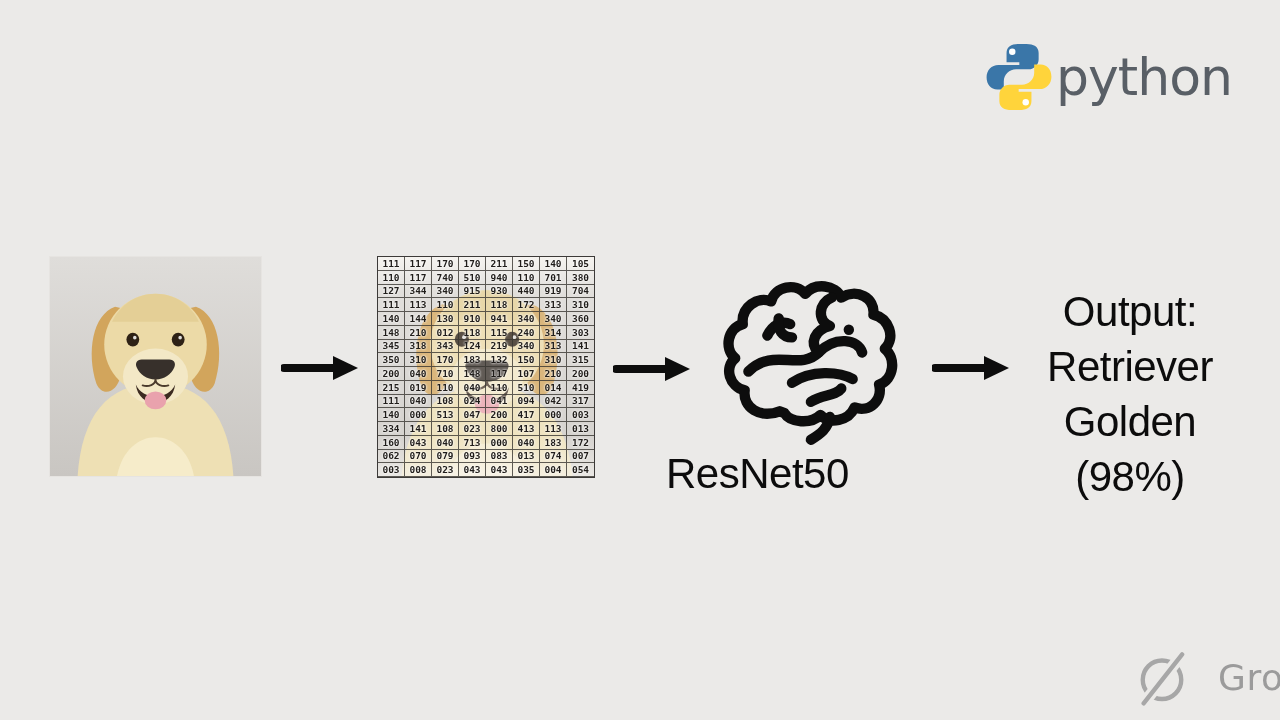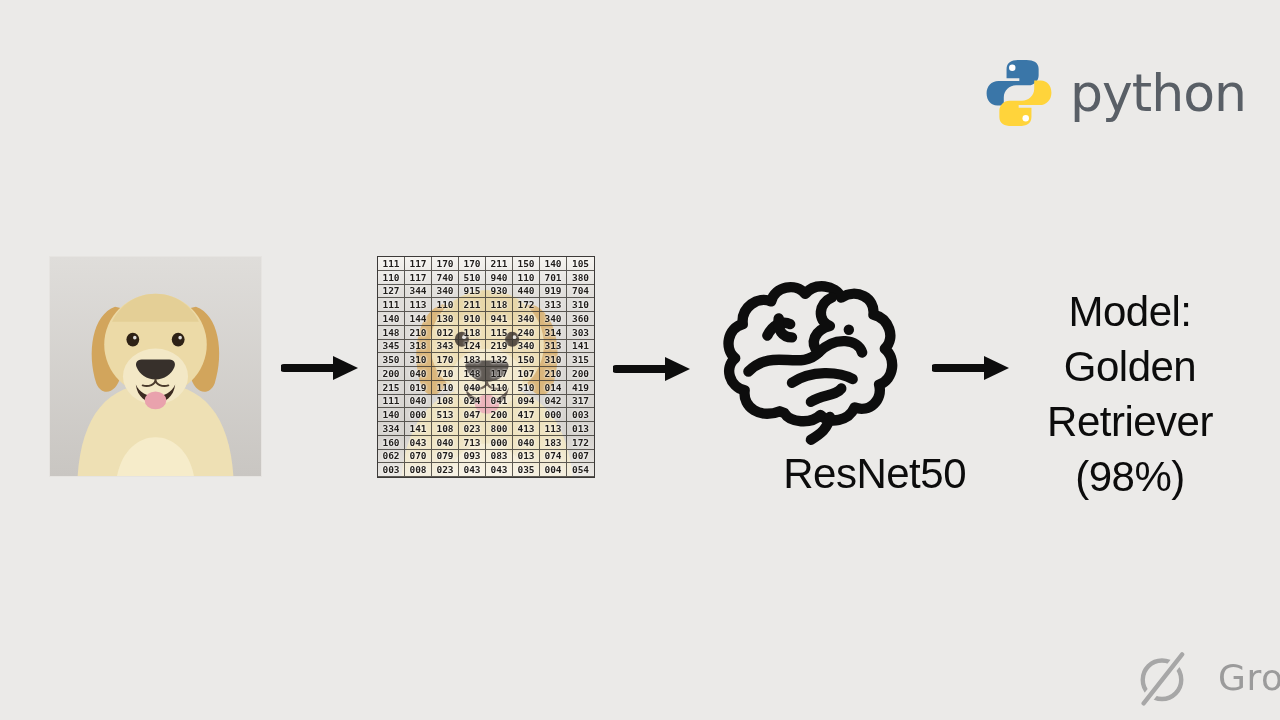--- a/index.html
+++ b/index.html
@@ -3,21 +3,21 @@
 <meta charset="utf-8">
 <style>
   html,body { margin:0; padding:0; }
   body { font-family:"Liberation Sans", sans-serif; }
   .stage {
     position:relative; width:1280px; height:720px;
     background:#ebeae8; overflow:hidden;
   }
 
   
-  .python-logo { position:absolute; left:982px; top:56px; display:flex; align-items:center; gap:14px; }
+  .python-logo { position:absolute; left:982px; top:40px; display:flex; align-items:center; }
   .python-logo svg { width:74px; height:74px; display:block; }
   .python-wordmark {
     font-family:"DejaVu Sans", sans-serif;
     font-size:52px; font-weight:500; color:#595f66; letter-spacing:-1px;
     line-height:74px;
   }
 
   
   .dog-photo {
     position:absolute; left:49px; top:256px; width:213px; height:221px;
@@ -55,21 +55,21 @@
     font-family:"DejaVu Sans Mono", monospace; font-size:9.5px; font-weight:700; color:#201d1a;
     text-shadow:0 0 2px rgba(255,255,255,.95), 0 0 3px rgba(255,255,255,.8);
   }
   .pixel-cell:nth-child(8n) { border-right:none; }
 
   .brain-icon { position:absolute; left:720px; top:276px; width:180px; height:172px; }
   .brain-icon svg { width:100%; height:100%; display:block; }
 
   .model-label {
     position:absolute; left:666px; top:446px; width:300px;
-    text-align:right; font-size:42px; line-height:55px; color:#0c0c0c; font-weight:500;
+    text-align:left; font-size:42px; line-height:55px; color:#0c0c0c; font-weight:500;
     letter-spacing:-0.5px;
   }
 
   .output-label {
     position:absolute; left:1000px; top:284px; width:260px;
     text-align:center; font-size:42px; line-height:55px; color:#0c0c0c; font-weight:500;
     letter-spacing:-0.5px;
   }
 
   
@@ -309,23 +309,23 @@
     <div>ResNet50</div>
   </div>
 
   <div class="arrow arrow-3">
     <svg viewBox="0 0 78 26">
         <use href="#arrow-art"></use>
       </svg>
   </div>
 
   <div class="output-label">
-    <div>Model:</div>
+    <div>Output:</div>
+    <div>Retriever</div>
     <div>Golden</div>
-    <div>Retriever</div>
     <div>(98%)</div>
   </div>
 
   <div class="grok-logo">
     <svg viewBox="0 0 64 64">
       <circle cx="32" cy="34" r="22" stroke="#a7a7a7" stroke-width="5" fill="none"></circle>
       <line x1="55" y1="5" x2="11" y2="61" stroke="#ebeae8" stroke-width="13"></line>
       <line x1="55" y1="5" x2="11" y2="61" stroke="#a7a7a7" stroke-width="5" stroke-linecap="round"></line>
     </svg>
     <div class="grok-wordmark">Grok</div>

